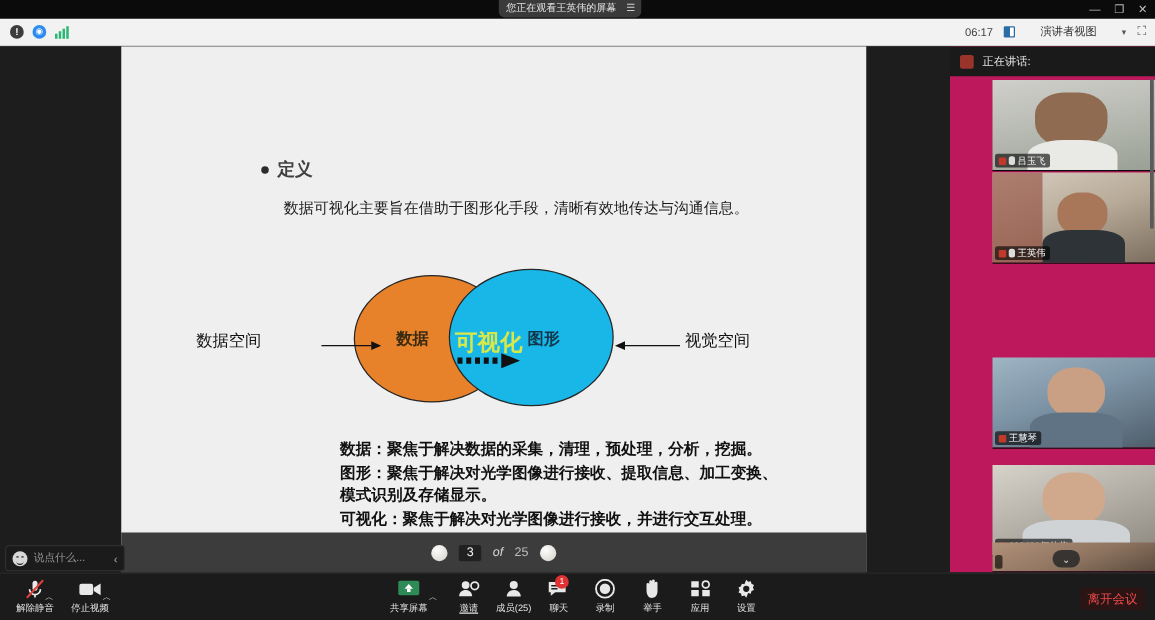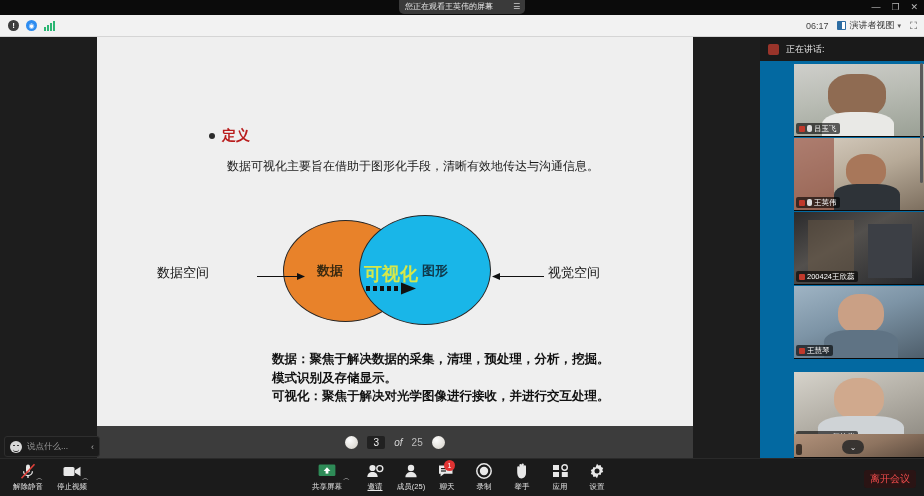--- a/index.html
+++ b/index.html
@@ -15,21 +15,21 @@
   .topstrip {
     position: absolute; left: 0; top: 0; width: 924px; height: 15px;
     background: #0b0b0b;
   }
   .sharing-pill {
     position: absolute; left: 399px; top: 0px;
     height: 14px; padding: 0 6px;
     background: #3a3a3a; color: #e6e6e6;
     border-bottom-left-radius: 5px; border-bottom-right-radius: 5px;
     font-size: 8px; line-height: 14px; white-space: nowrap;
-    display: flex; align-items: flex-start; gap: 20px;
+    display: flex; align-items: flex-start; gap: 8px;
   }
   .sharing-pill .menu-glyph { font-size: 8px; color: #cfcfcf; letter-spacing: -1px;}
   .win-ctrls {
     position: absolute; right: 6px; top: 2px;
     display: flex; gap: 11px; align-items: center;
     color: #b9b9b9; font-size: 9px; line-height: 10px;
   }
   .win-ctrls span { cursor: default; }
 
   
@@ -44,21 +44,21 @@
       font-size: 8px; line-height: 11px; text-align: center; font-weight: bold; }
   .ic-shield { border-radius: 50%; background: #2d8cf0; color:#fff;
       font-size: 7px; line-height: 11px; text-align:center; }
   .ic-bars { display: flex; align-items: flex-end; gap: 1px; height: 11px; }
   .ic-bars i { width: 2px; background: #2bb673; display: block; }
   .subbar-right {
     margin-left: auto; display: flex; align-items: center; gap: 9px;
     padding-right: 8px; font-size: 9px; color: #3c3c3c;
   }
   .timer { color:#444; font-size: 9px; }
-  .viewbtn { display: flex; align-items: center; gap: 3px; font-size: 9px; color:#333; }
+  .viewbtn { display: flex; align-items: center; gap: 20px; font-size: 9px; color:#333; }
   .viewbtn .sq { width:9px; height:9px; background:#2d6ca2; border-radius:1px;
       position: relative; }
   .viewbtn .sq::after{content:""; position:absolute; right:1px; top:1px; width:3px; height:7px; background:#fff;}
   .caret { font-size: 7px; color:#555; }
   .fsicon { font-size: 10px; color:#555; letter-spacing:-1px; }
 
   
   .stage {
     position: absolute; left: 0; top: 37px; width: 760px; height: 421px;
     background: #1d1d1d; overflow: hidden;
@@ -91,21 +91,21 @@
       border-left:1.5px solid #fff; border-right:0;}
   .globe::after{content:""; position:absolute; left:-1.5px; top:5px; width:15px; height:2px;
       border-top:1.5px solid #fff;}
   .sl-header .chap {
     position:absolute; right:14px; top:13px; color:#fff; font-size:10.5px;
     white-space:nowrap; letter-spacing:0.5px;
   }
 
   .bullet-row { position:absolute; left:112px; top:90px; display:flex; align-items:center; gap:7px; }
   .dot { width:6px; height:6px; border-radius:50%; background:#2b2b2b; }
-  .bullet-row .lbl { color:#b91c1c; font-size:14px; font-weight:bold; }
+  .bullet-row .lbl { color:#404040; font-size:14px; font-weight:bold; }
   .def-text { position:absolute; left:130px; top:121px; font-size:12px; color:#1a1a1a; white-space:nowrap;}
 
   
   .venn { position:absolute; left:0; top:175px; width:596px; height:120px; }
   .ell {
     position:absolute; border:1.2px solid #262626; border-radius:50%;
   }
   .ell-o { left:186px; top:8px; width:125px; height:102px; background:#e8822a; }
   .ell-b { left:262px; top:3px; width:132px; height:110px; background:#19b6e8; }
   .venn .t-data { position:absolute; left:220px; top:50px; font-size:13px; font-weight:bold; color:#3a2a10; }
@@ -142,21 +142,21 @@
   .chatbar .emo::before{content:""; position:absolute; left:3px; top:4px; width:1.5px;height:1.5px;background:#222;border-radius:50%;
       box-shadow:4px 0 0 #222;}
   .chatbar .emo::after{content:""; position:absolute; left:3px; top:7px; width:6px;height:3px;
       border-bottom:1.3px solid #222; border-radius:0 0 6px 6px;}
   .chatbar .ph { color:#9a9a9a; font-size:8.5px; white-space:nowrap; flex:1; }
   .chatbar .cl { color:#aaa; font-size:9px; }
 
   
   .vpanel {
     position:absolute; left:760px; top:37px; width:164px; height:421px;
-    background:#0369a1; overflow:hidden;
+    background:#be185d; overflow:hidden;
   }
   .speaking {
     position:absolute; left:0; top:0; width:164px; height:24px; background:#1a1a1a;
     display:flex; align-items:center; gap:7px; padding-left:8px;
   }
   .speaking .micon { width:11px;height:11px; border-radius:2px; background:#b03a2e; opacity:.85;}
   .speaking .txt { color:#e4e4e4; font-size:9px; }
   .tile {
     position:absolute; left:34px; width:130px; height:73px; overflow:hidden;
     border-bottom:1px solid #0a0a0a;
@@ -266,20 +266,21 @@
           <polygon points="40,1 48,4.5 40,8" fill="#111"></polygon>
         </svg>
         <svg class="arrow-r" viewBox="0 0 52 9">
           <line x1="8" y1="4.5" x2="52" y2="4.5" stroke="#111" stroke-width="1.1"></line>
           <polygon points="8,1 0,4.5 8,8" fill="#111"></polygon>
         </svg>
       </div>
 
       <div class="desc">
         <div>数据：聚焦于解决数据的采集，清理，预处理，分析，挖掘。</div>
+        <div>图形：聚焦于解决对光学图像进行接收、提取信息、加工变换、</div>
         <div>模式识别及存储显示。</div>
         <div>可视化：聚焦于解决对光学图像进行接收，并进行交互处理。</div>
       </div>
 
       <div class="slidenav">
         <span class="navbtn"></span>
         <span class="pagebox">3</span>
         <span class="ofw">of</span>
         <span class="ttl25">25</span>
         <span class="navbtn"></span>
@@ -314,28 +315,20 @@
       <div style="position:absolute;left:0;top:0;width:40px;height:73px;background:#8b3b2c;opacity:.55;"></div>
       <div style="position:absolute;left:52px;top:16px;width:40px;height:34px;border-radius:45%;background:#a8775a;"></div>
       <div style="position:absolute;left:40px;top:46px;width:66px;height:30px;background:#2e3338;border-radius:35% 35% 0 0;"></div>
       <div class="name">
         <span class="m"></span>
         <span class="mg"></span>
         <span>王英伟</span>
       </div>
     </div>
 
-    <div class="tile" style="top:175px; background:linear-gradient(150deg,#2a2a2c 0%,#53504d 40%,#24262a 100%);">
-      <div style="position:absolute;left:14px;top:8px;width:46px;height:60px;background:#6b5a45;opacity:.5;"></div>
-      <div style="position:absolute;left:74px;top:12px;width:44px;height:54px;background:#3c3f45;"></div>
-      <div class="name">
-        <span class="m"></span>
-        <span>200424王欣蕊</span>
-      </div>
-    </div>
 
     <div class="tile" style="top:249px; background:linear-gradient(160deg,#9fb4c4 0%,#7d94a6 45%,#4e5e6b 100%);">
       <div style="position:absolute;left:44px;top:8px;width:46px;height:40px;border-radius:45%;background:#caa085;"></div>
       <div style="position:absolute;left:30px;top:44px;width:74px;height:32px;background:#5f7384;border-radius:35% 35% 0 0;"></div>
       <div class="name">
         <span class="m"></span>
         <span>王慧琴</span>
       </div>
     </div>
 

